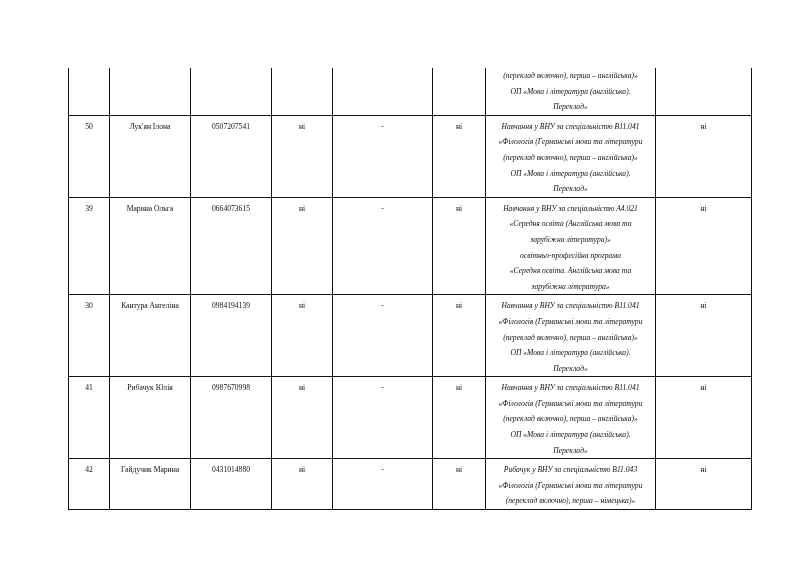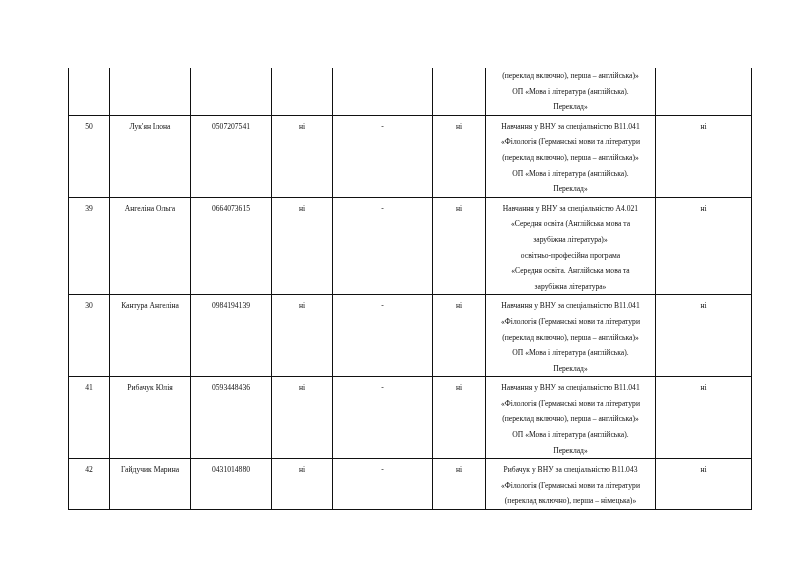--- a/index.html
+++ b/index.html
@@ -9,21 +9,21 @@
   table.doc {
     position: absolute; left: 68px; top: 68px;
     border-collapse: collapse; table-layout: fixed; width: 683px;
   }
   table.doc td {
     border: 1.2px solid #111; vertical-align: top; text-align: center;
     font-size: 7.6px; line-height: 15.6px; padding: 3px 2px 0 2px; overflow: hidden;
   }
   table.doc tr.top td { border-top: none; }
   .prog { white-space: normal; }
-  .prog span { display: block; }
+  .prog span { display: block; font-style: italic; }
 </style>
 </head>
 <body>
 
 <div class="page">
   <table class="doc">
     <colgroup>
       <col style="width:41px">
       <col style="width:81px">
       <col style="width:81px">
@@ -61,21 +61,21 @@
           <span>«Філологія (Германські мови та літератури</span>
           <span>(переклад включно), перша – англійська)»</span>
           <span>ОП  «Мова і література (англійська).</span>
           <span>Переклад»</span>
         </td>
         <td>ні</td>
       </tr>
 
       <tr style="height:92px">
         <td>39</td>
-        <td>Ангеліна Ольга</td>
+        <td>Марина Ольга</td>
         <td>0664073615</td>
         <td>ні</td>
         <td>-</td>
         <td>ні</td>
         <td class="prog">
           <span>Навчання у ВНУ за спеціальністю А4.021</span>
           <span>«Середня освіта (Англійська мова та</span>
           <span>зарубіжна література)»</span>
           <span>освітньо-професійна програма</span>
           <span>«Середня освіта. Англійська мова та</span>
@@ -97,21 +97,21 @@
           <span>(переклад включно), перша – англійська)»</span>
           <span>ОП  «Мова і література (англійська).</span>
           <span>Переклад»</span>
         </td>
         <td>ні</td>
       </tr>
 
       <tr style="height:77px">
         <td>41</td>
         <td>Рибачук Юлія</td>
-        <td>0593448436</td>
+        <td>0987670998</td>
         <td>ні</td>
         <td>-</td>
         <td>ні</td>
         <td class="prog">
           <span>Навчання у ВНУ за спеціальністю В11.041</span>
           <span>«Філологія (Германські мови та літератури</span>
           <span>(переклад включно), перша – англійська)»</span>
           <span>ОП  «Мова і література (англійська).</span>
           <span>Переклад»</span>
         </td>

